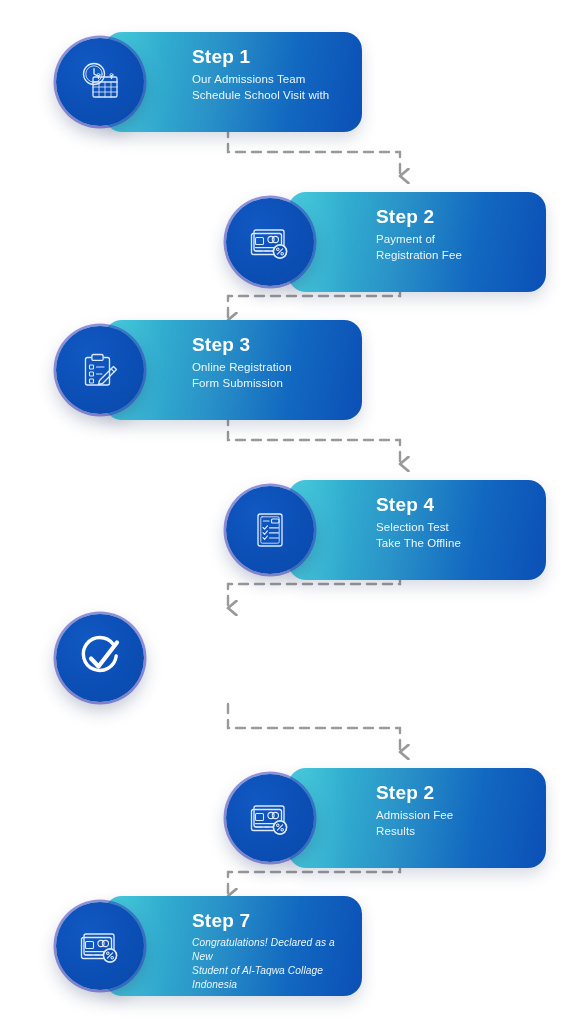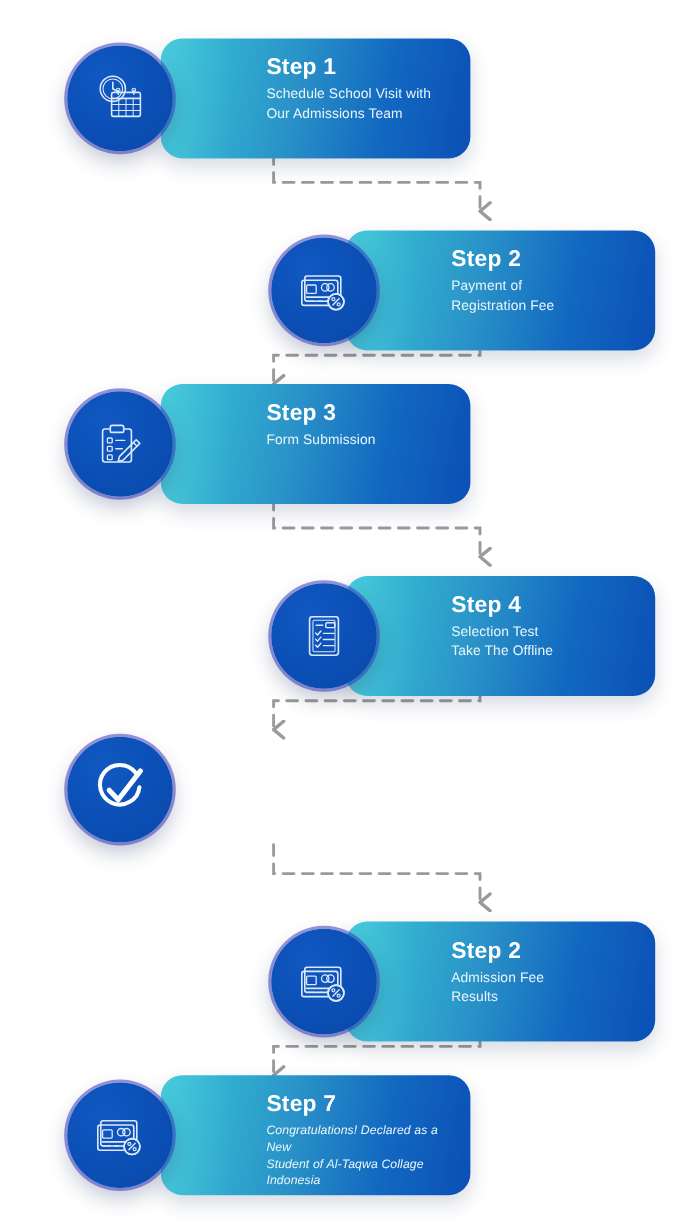--- a/index.html
+++ b/index.html
@@ -31,21 +31,21 @@
     position:absolute;
     height:106px;
     z-index:2;
   }
   .step-row.left  { left:56px;  width:320px; }
   .step-row.right { left:226px; width:320px;margin-top:16px; }
 
   
   .card {
     position:absolute;
-    left:78px;
+    left:48px;
     top:0;
     width:258px;
     height:100px;
     border-radius:18px;
     background:linear-gradient(100deg,#38c6d9 0%,#35bcd4 10%,#2a93c8 42%,#1268c0 72%,#0b4fb6 100%);
     box-shadow:0 7px 16px rgba(20,40,90,.17);
     overflow:hidden;
   }
   .step-row.right .card { left:62px; width:258px; }
 
@@ -125,22 +125,22 @@
 
       <path d="M400,848 L400,872 L228,872 L228,896" marker-end="url(#arrow)"></path>
     </g>
   </svg>
 
   <div class="step-row left" style="top:32px">
     <div class="card">
       <div class="card-text">
         <div class="step-title">Step 1</div>
         <div class="step-desc">
+          <div>Our Admissions Team</div>
           <div>Schedule School Visit with</div>
-          <div>Our Admissions Team</div>
         </div>
       </div>
     </div>
     <div class="icon-circle">
       <span>
         <svg width="46" height="46" viewBox="0 0 46 46" fill="none" stroke="#dce9fb" stroke-width="1.3" stroke-linecap="round" stroke-linejoin="round">
           <circle cx="17" cy="15" r="10.5"></circle>
           <circle cx="17" cy="15" r="8.2" stroke-width="0.9"></circle>
           <path d="M17 9.6 L17 15 L21.3 17.4"></path>
           <rect x="16" y="18" width="24" height="20" rx="1.6"></rect>
@@ -183,20 +183,21 @@
         </svg>
       </span>
     </div>
   </div>
 
   <div class="step-row left" style="top:320px">
     <div class="card">
       <div class="card-text">
         <div class="step-title">Step 3</div>
         <div class="step-desc">
+          <div>Online Registration</div>
           <div>Form Submission</div>
         </div>
       </div>
     </div>
     <div class="icon-circle">
       <span>
         <svg width="46" height="46" viewBox="0 0 46 46" fill="none" stroke="#dce9fb" stroke-width="1.35" stroke-linecap="round" stroke-linejoin="round">
           <path d="M14 10.5 L10.5 10.5 A2 2 0 0 0 8.5 12.5 L8.5 36 A2 2 0 0 0 10.5 38 L30.5 38 A2 2 0 0 0 32.5 36 L32.5 12.5 A2 2 0 0 0 30.5 10.5 L27 10.5"></path>
           <path d="M16.5 7.5 L24.5 7.5 A1.6 1.6 0 0 1 26.1 9.1 L26.1 12.3 A1 1 0 0 1 25.1 13.3 L15.9 13.3 A1 1 0 0 1 14.9 12.3 L14.9 9.1 A1.6 1.6 0 0 1 16.5 7.5 Z"></path>
           <rect x="12.5" y="18" width="4" height="4" rx="0.7" stroke-width="1.1"></rect>

